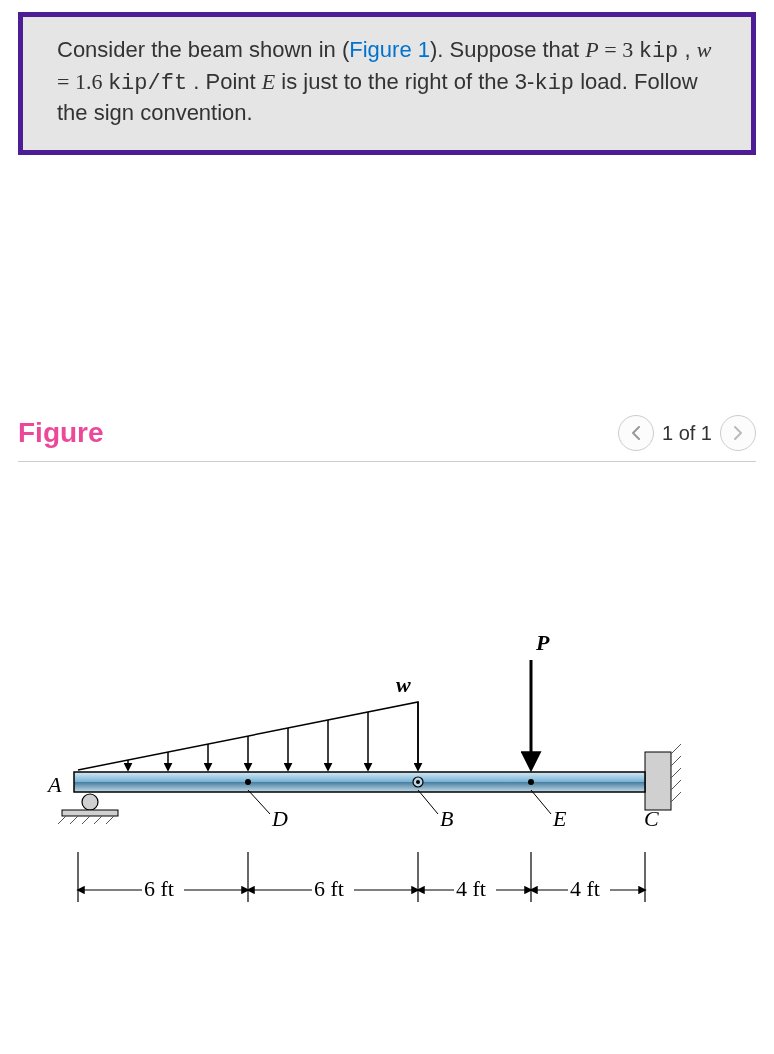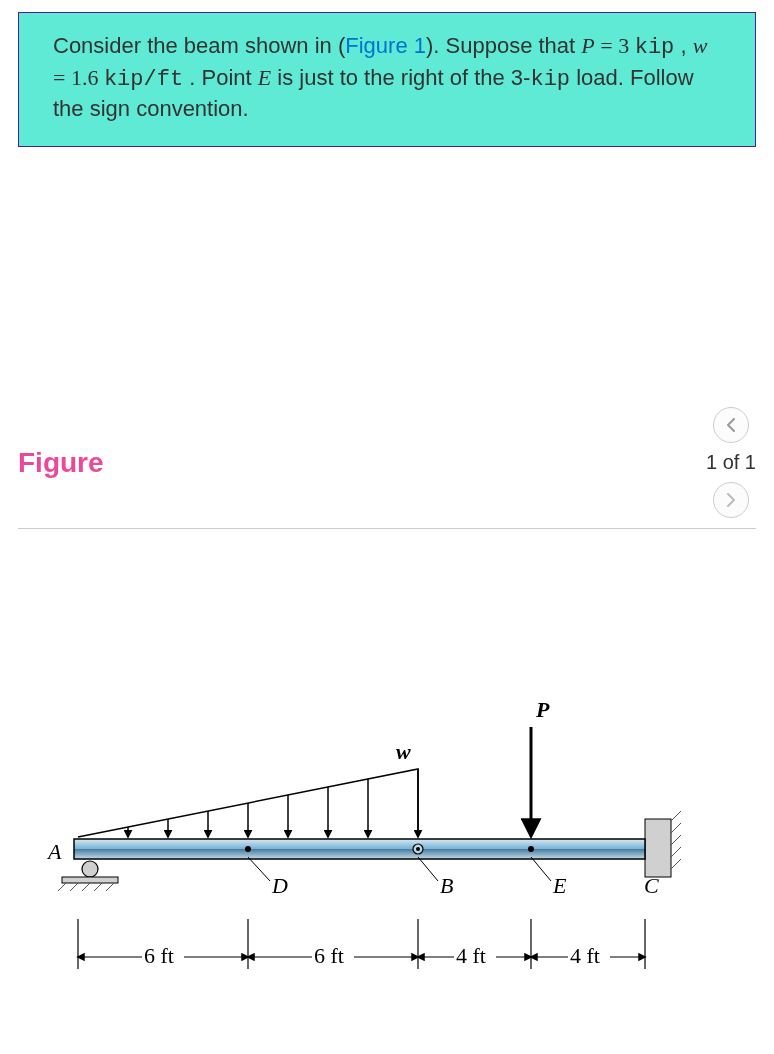--- a/index.html
+++ b/index.html
@@ -5,22 +5,22 @@
   body {
     margin: 0;
     padding: 0;
     font-family: Arial, Helvetica, sans-serif;
     font-size: 22px;
     color: #333;
     width: 774px;
     background: #fff;
   }
   .problem-box {
-    background: #5eead4;
-    border: 1px solid #4c1d95;
+    background: #e5e5e5;
+    border: 5px solid #4c1d95;
     padding: 18px 34px 22px 34px;
     margin: 12px 18px 0 18px;
     line-height: 1.35;
   }
   .problem-box .link { color: #0073cf; }
   .problem-box .math { font-family: "Times New Roman", serif; font-style: italic; }
   .problem-box .upright { font-style: normal; }
   .problem-box .kip { font-family: "Courier New", monospace; font-style: normal; }
 
   .figure-bar {
@@ -36,21 +36,20 @@
     font-weight: bold;
     margin: 0;
     color: #ec4899;
   }
   .pager {
     display: flex;
     align-items: center;
     gap: 8px;
     font-size: 20px;
     color: #333;
-    flex-direction: column;
   }
   .nav-btn {
     width: 34px;
     height: 34px;
     border-radius: 50%;
     border: 1px solid #ccc;
     background: #fcfcfc;
     display: flex;
     align-items: center;
     justify-content: center;

